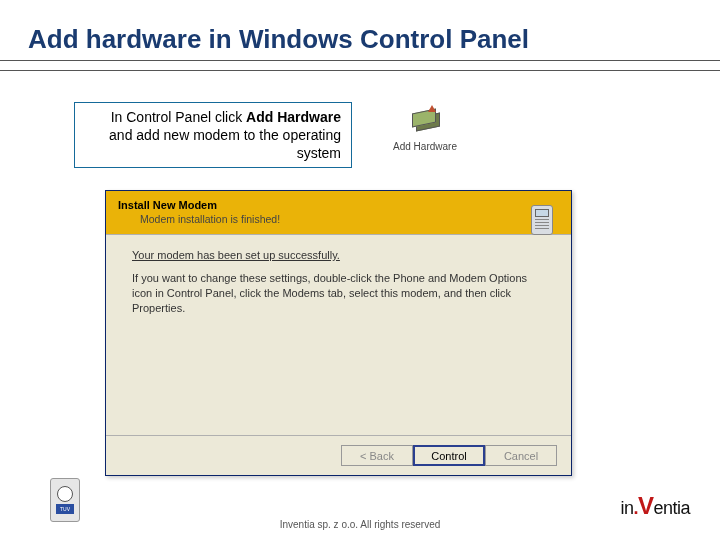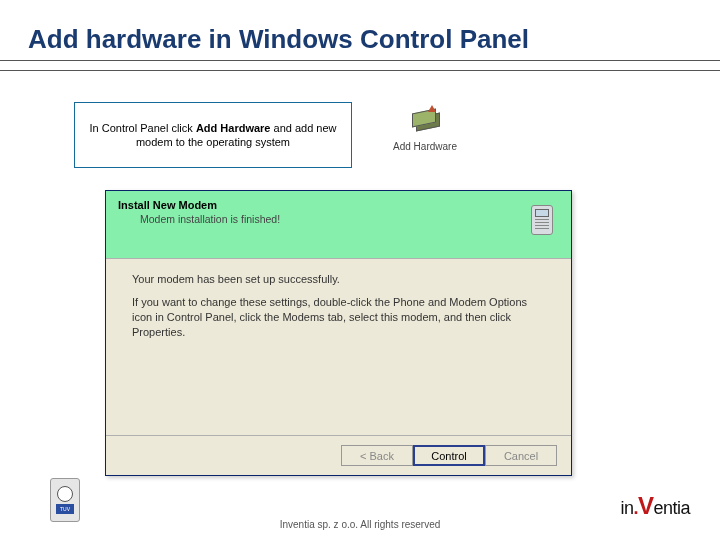--- a/index.html
+++ b/index.html
@@ -41,23 +41,23 @@
     position: absolute;
     left: 74px;
     top: 102px;
     width: 278px;
     height: 66px;
     border: 1px solid #156a9a;
     background: #fff;
     display: flex;
     align-items: center;
     justify-content: center;
-    text-align: center;
+    text-align: right;
     padding: 22px 10px;
-    font-size: 11px;
+    font-size: 14px;
     color: #000;
     line-height: 1.3;
   }
   .instruction-box .bold { font-weight: 700; }
   
   .add-hw-icon-block {
     position: absolute;
     left: 380px;
     top: 105px;
     width: 90px;
@@ -113,22 +113,22 @@
     background: linear-gradient(to bottom, #3a7bea 0%, #0a56c7 50%, #0a56c7 100%);
     color: #fff;
     font-size: 12px;
     font-weight: 700;
     display: flex;
     align-items: center;
     padding: 0 6px;
     border-bottom: 1px solid #0a246a;
   }
   .wizard-header {
-    background: #86efac;
-    height: 68px;
+    background: #eab308;
+    height: 44px;
     border-bottom: 1px solid #b0b0b0;
     padding: 8px 12px;
     position: relative;
   }
   .wizard-header .wh-title {
     font-size: 11px;
     font-weight: 700;
     color: #000;
   }
   .wizard-header .wh-sub {
@@ -163,21 +163,21 @@
     position: absolute;
     left: 10px; top: 20px;
     width: 14px; height: 12px;
     background: repeating-linear-gradient(to bottom, #888 0 1px, #d9dde2 1px 3px);
   }
   .wizard-body {
     padding: 14px 26px;
     font-size: 11px;
     color: #333;
   }
-  .wizard-body .p1 { margin: 0 0 10px 0; }
+  .wizard-body .p1 { margin: 0 0 10px 0; text-decoration: underline; }
   .wizard-body .p2 { margin: 0; line-height: 1.35; }
   .wizard-buttons {
     position: absolute;
     bottom: 0;
     left: 0; right: 0;
     height: 40px;
     border-top: 1px solid #b0b0b0;
     background: #ece9d8;
     display: flex;
     justify-content: flex-end;

